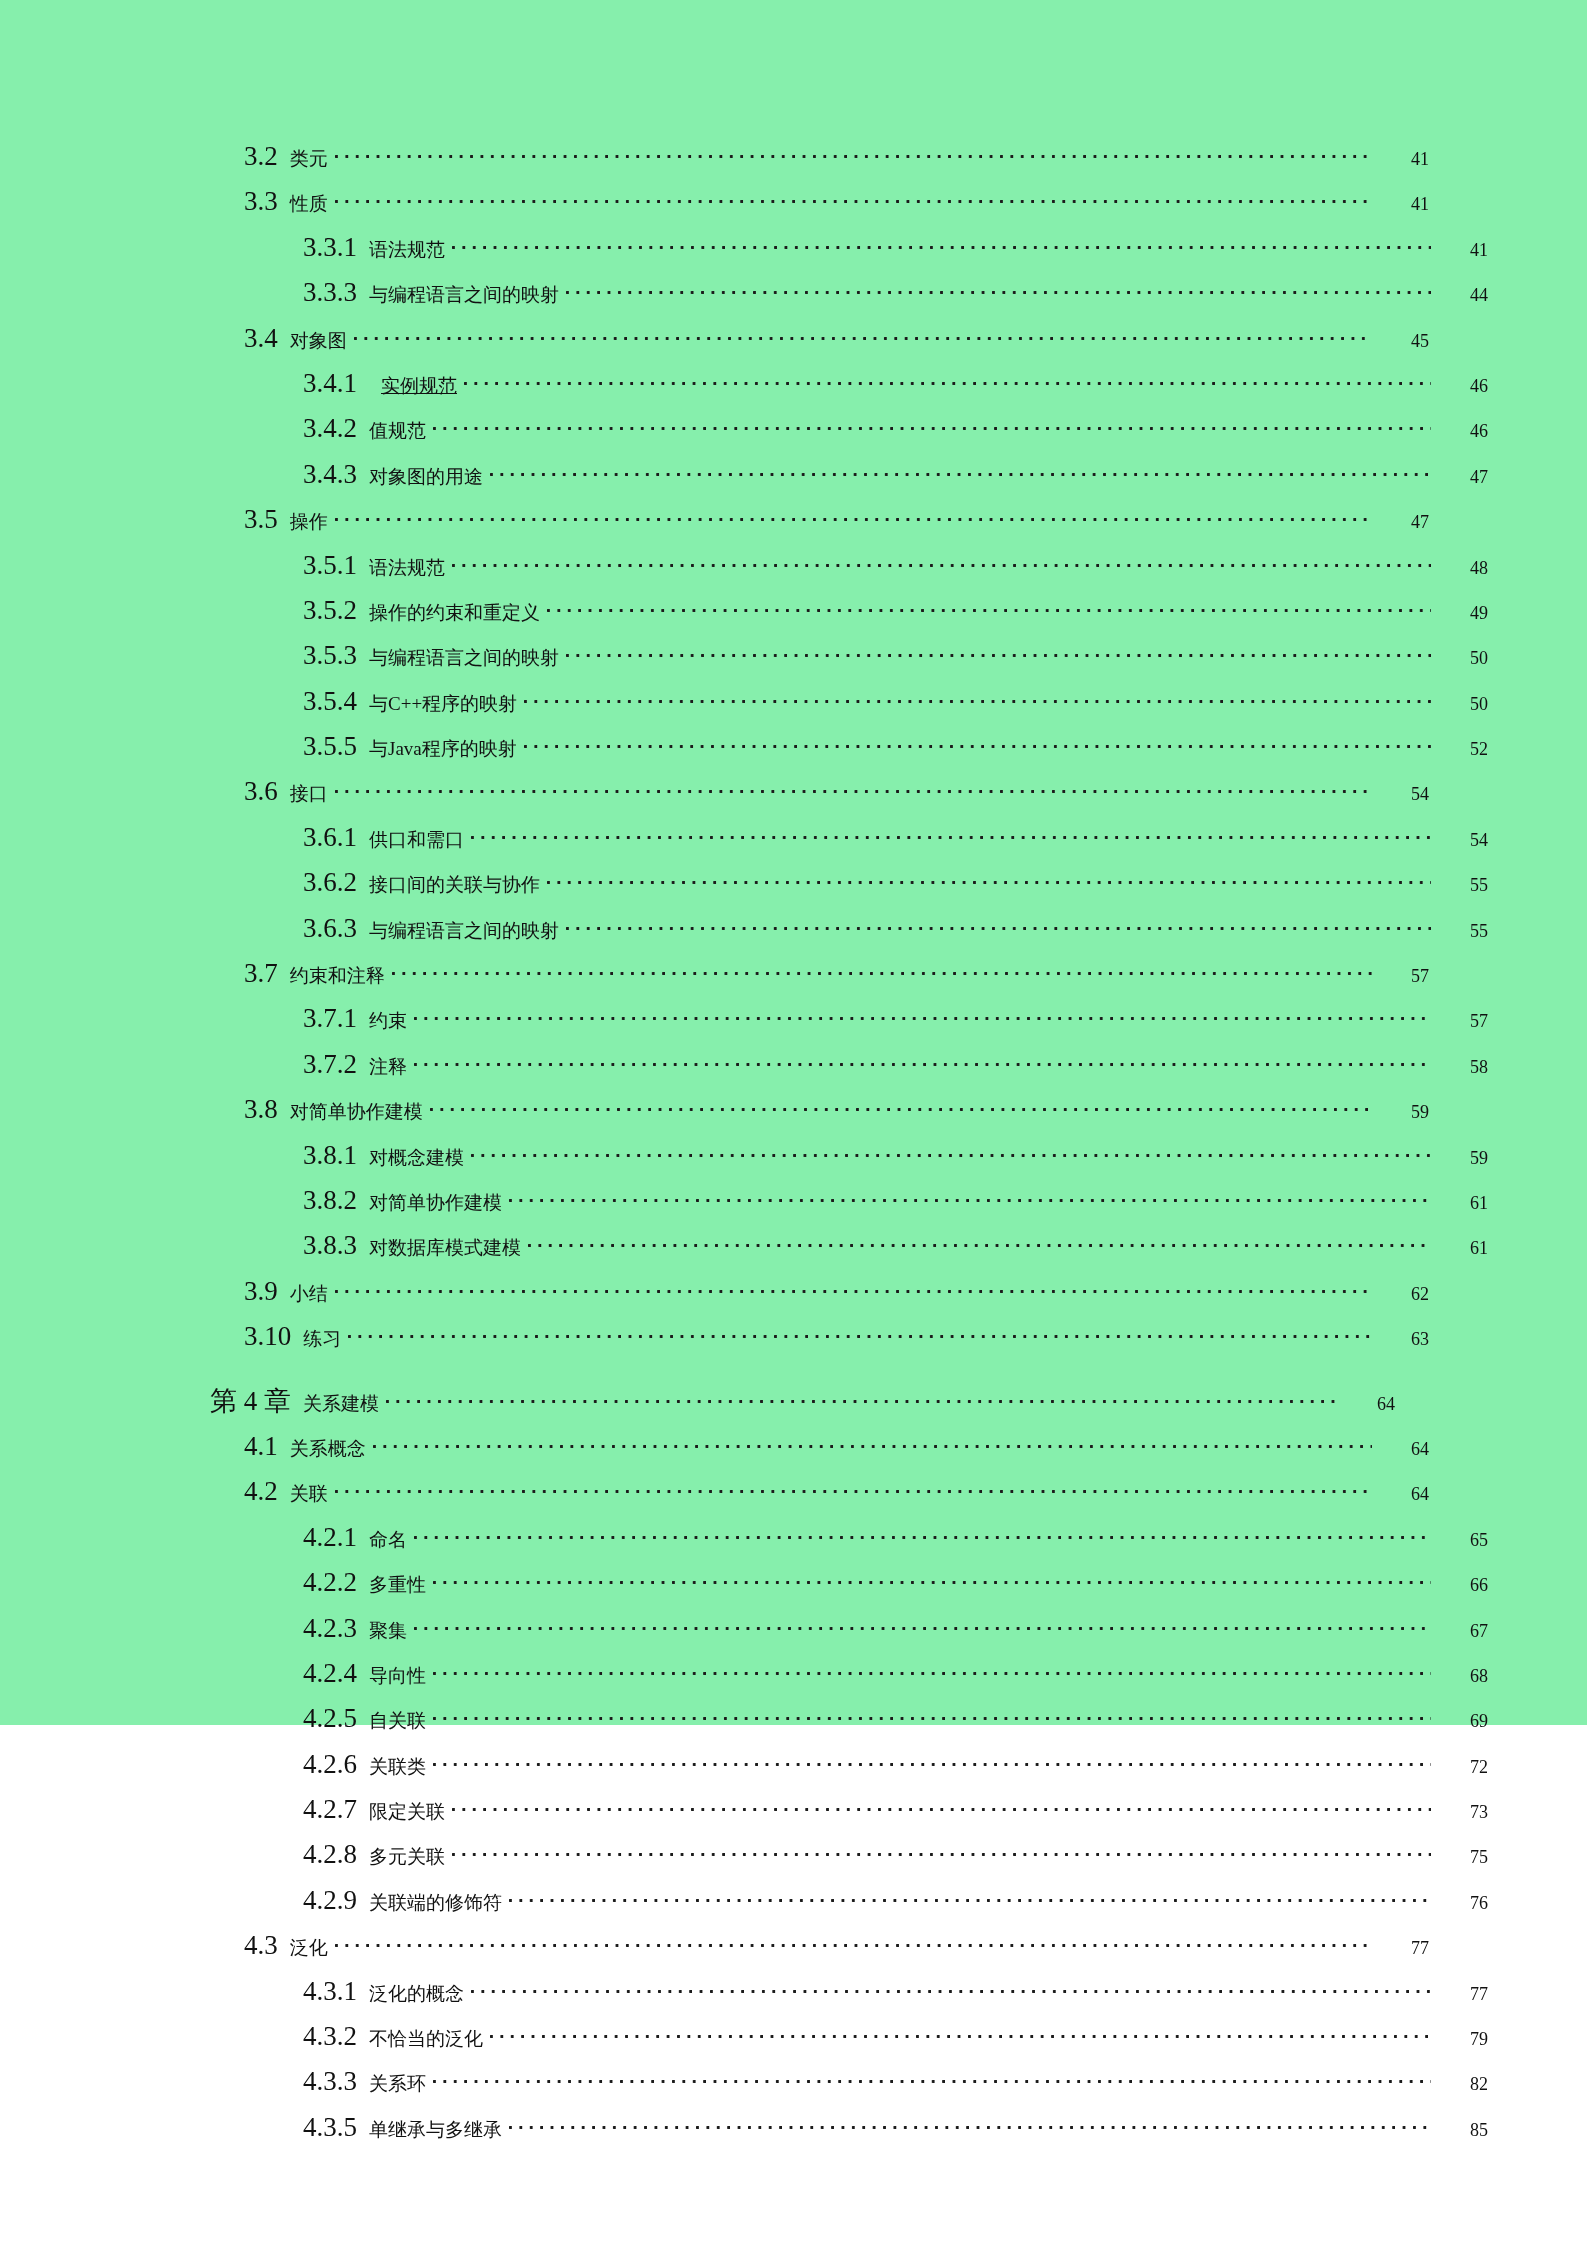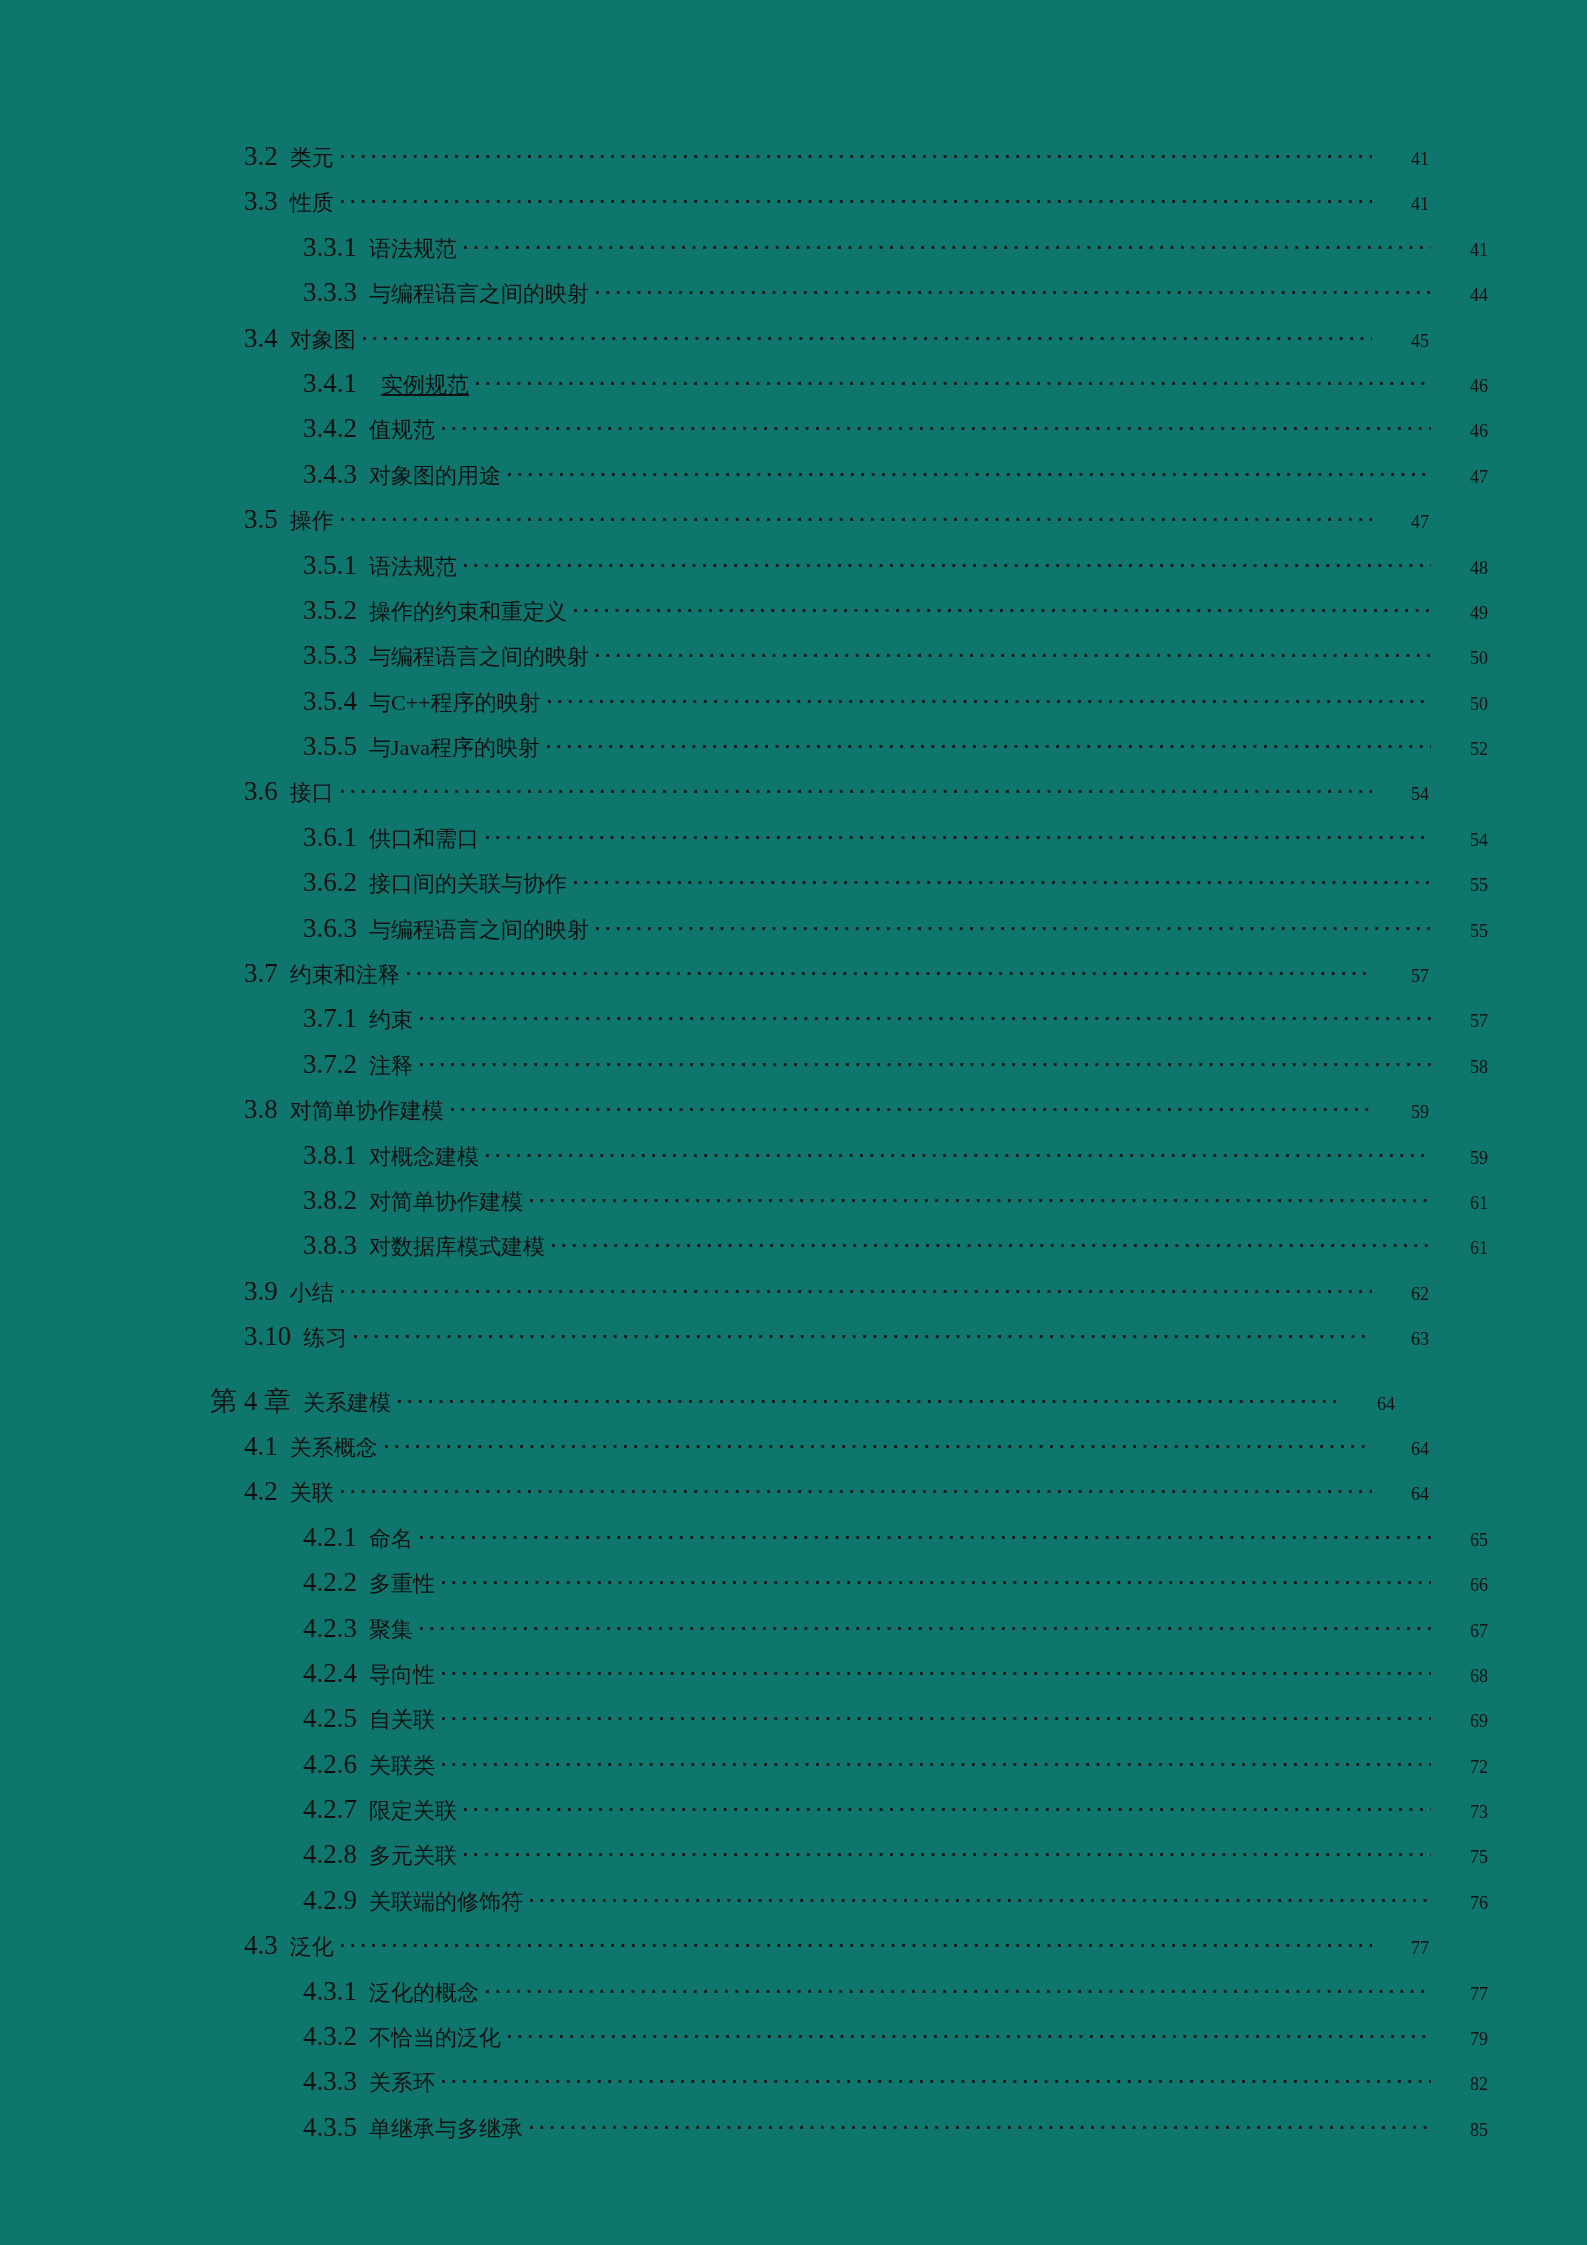--- a/index.html
+++ b/index.html
@@ -11,22 +11,22 @@
   body {
     width: 1587px;
     height: 2245px;
     font-family: "Liberation Serif", "DejaVu Serif", serif;
     color: #111111;
     overflow: hidden;
   }
   .page {
     position: relative;
     width: 1587px;
-    height: 2245px;
-    background: #0f766e;
+    height: 1725px;
+    background: #86efac;
     box-sizing: border-box;
     padding: 138px 128px 0 210px;
   }
   .toc {
     width: 1185px;
   }
   .toc-row {
     display: flex;
     align-items: baseline;
     width: 100%;
@@ -38,21 +38,21 @@
   .lvl-chapter { padding-left: 0px; margin-top: 19px; }
   .lvl-1       { padding-left: 34px; }
   .lvl-2       { padding-left: 93px; justify-content: center; }
 
   .num {
     font-size: 27px;
     letter-spacing: 0px;
     flex: 0 0 auto;
   }
   .title {
-    font-size: 22px;
+    font-size: 19px;
     flex: 0 0 auto;
     padding-left: 12px;
     padding-right: 7px;
   }
   .title.extra-gap { padding-left: 24px; text-decoration: underline; }
 
   .leader {
     flex: 1 1 auto;
     overflow: hidden;
     height: 27px;

